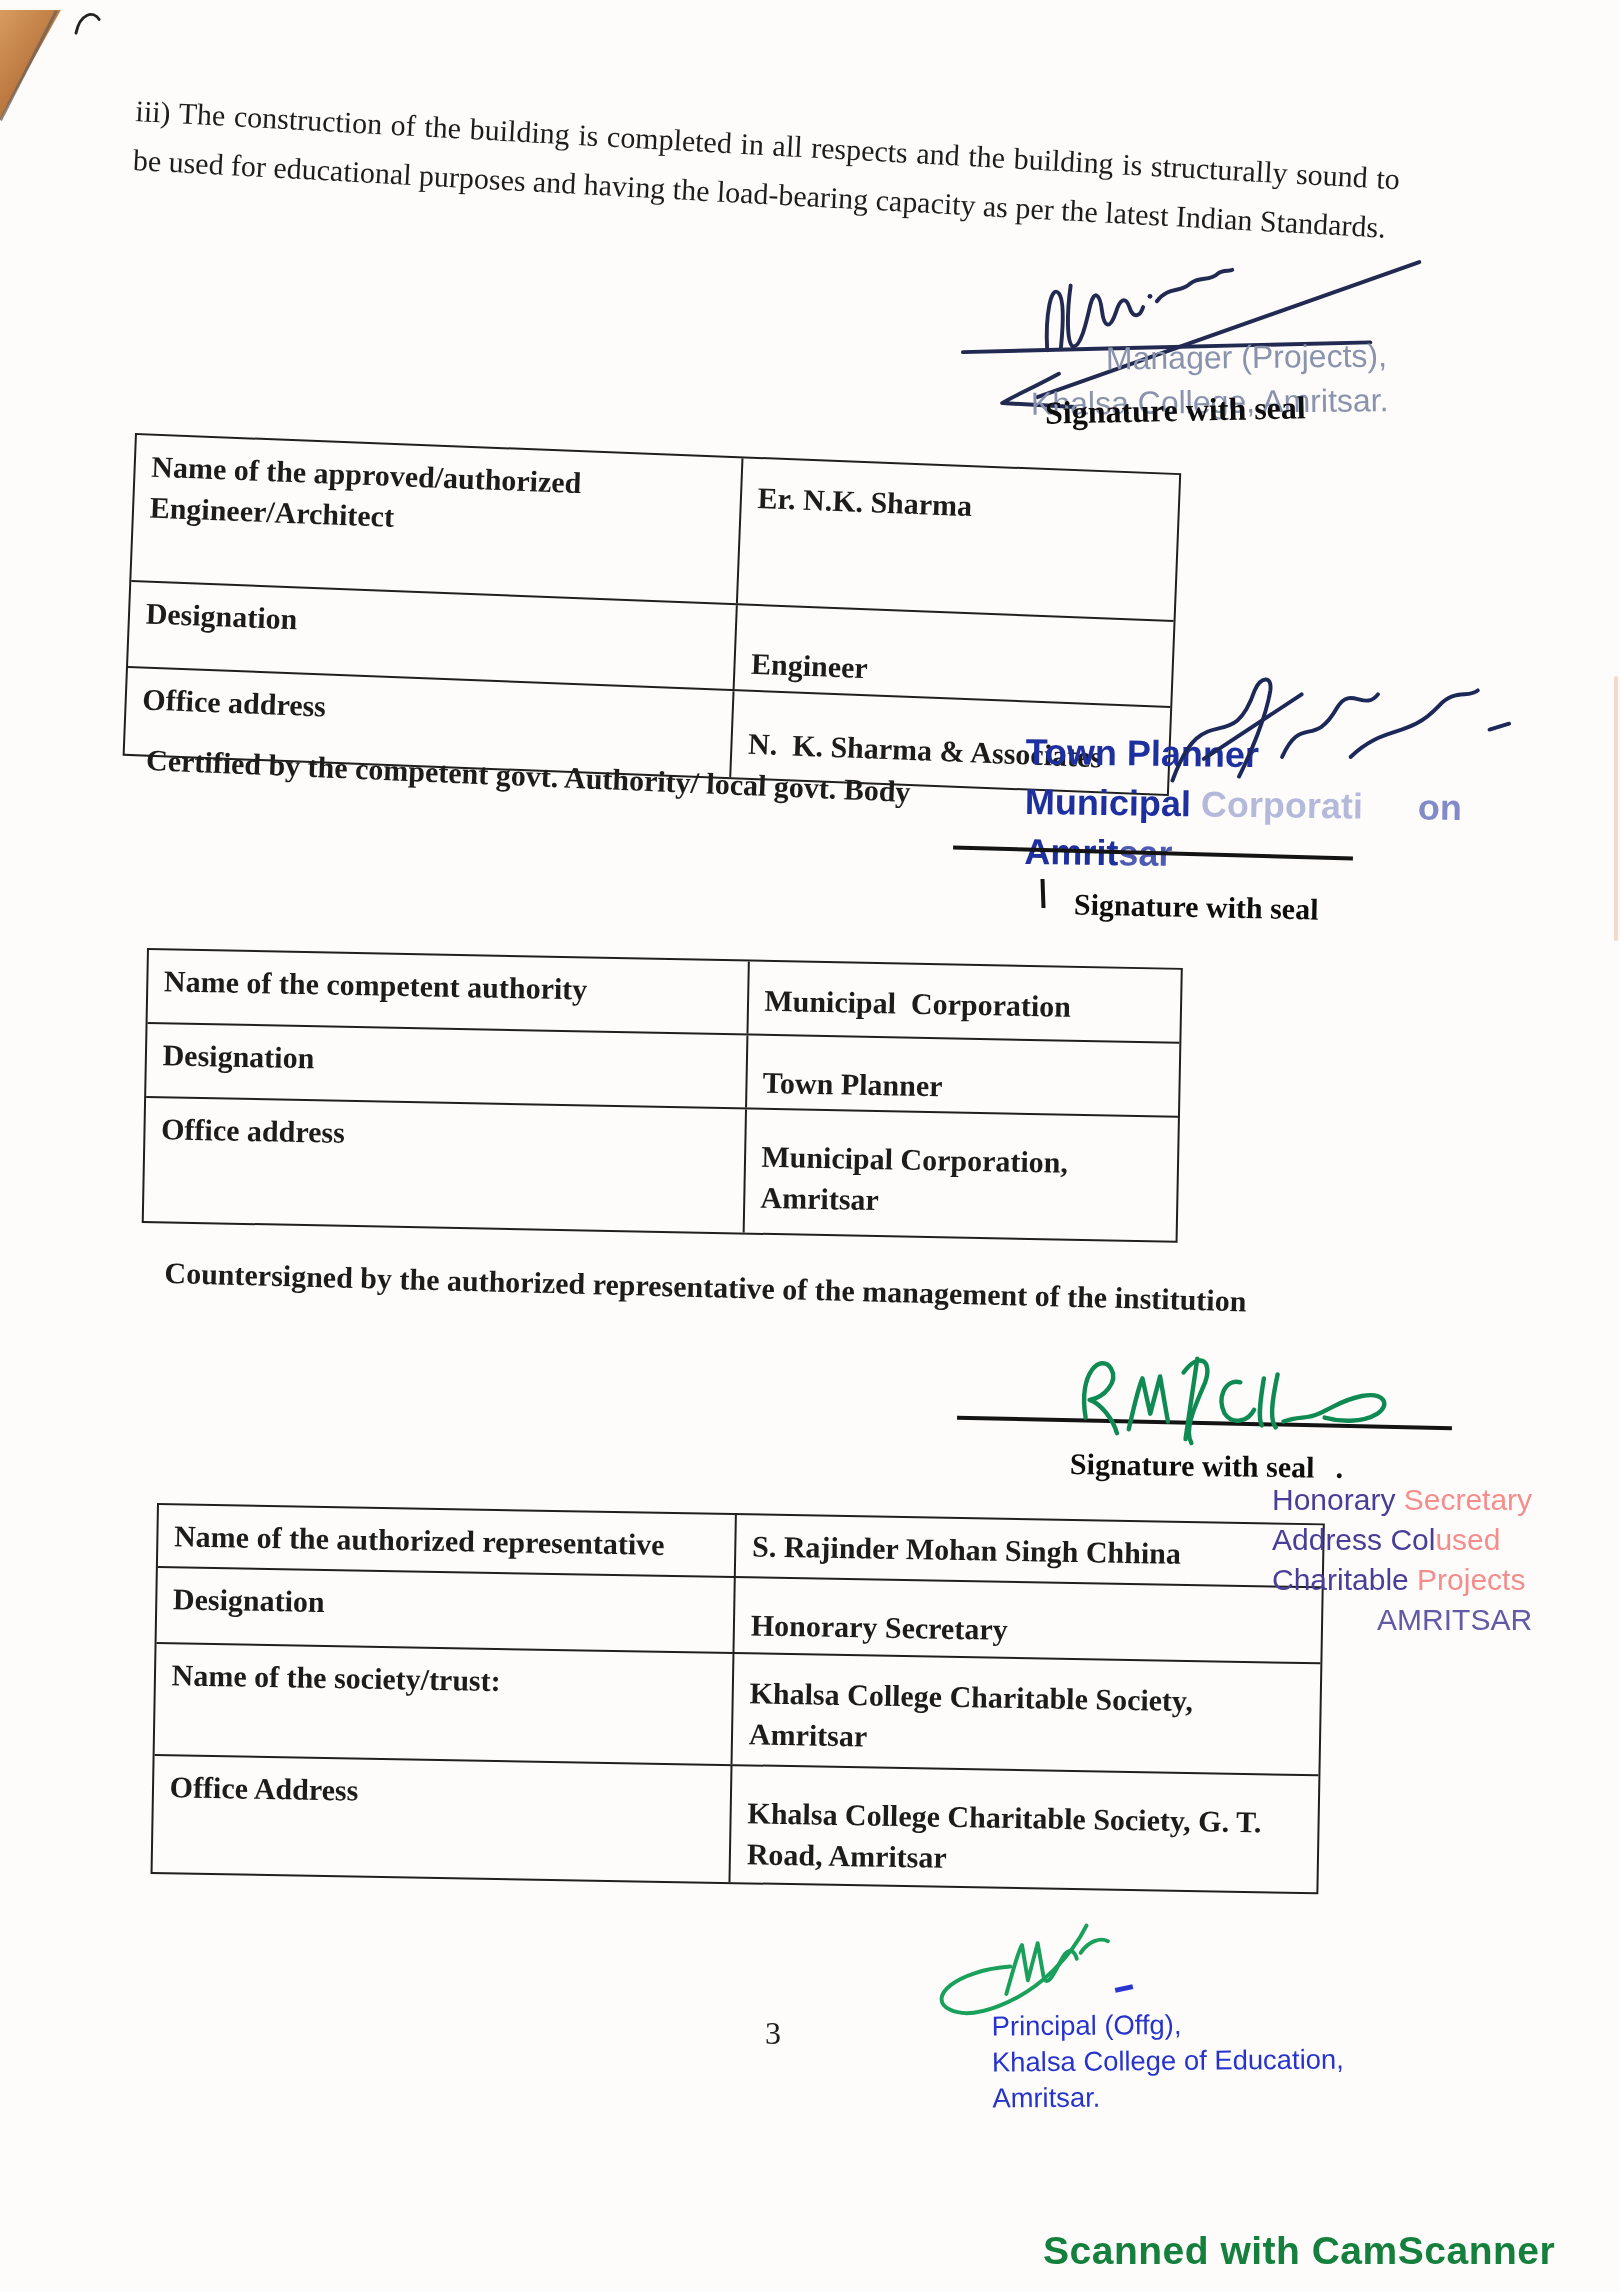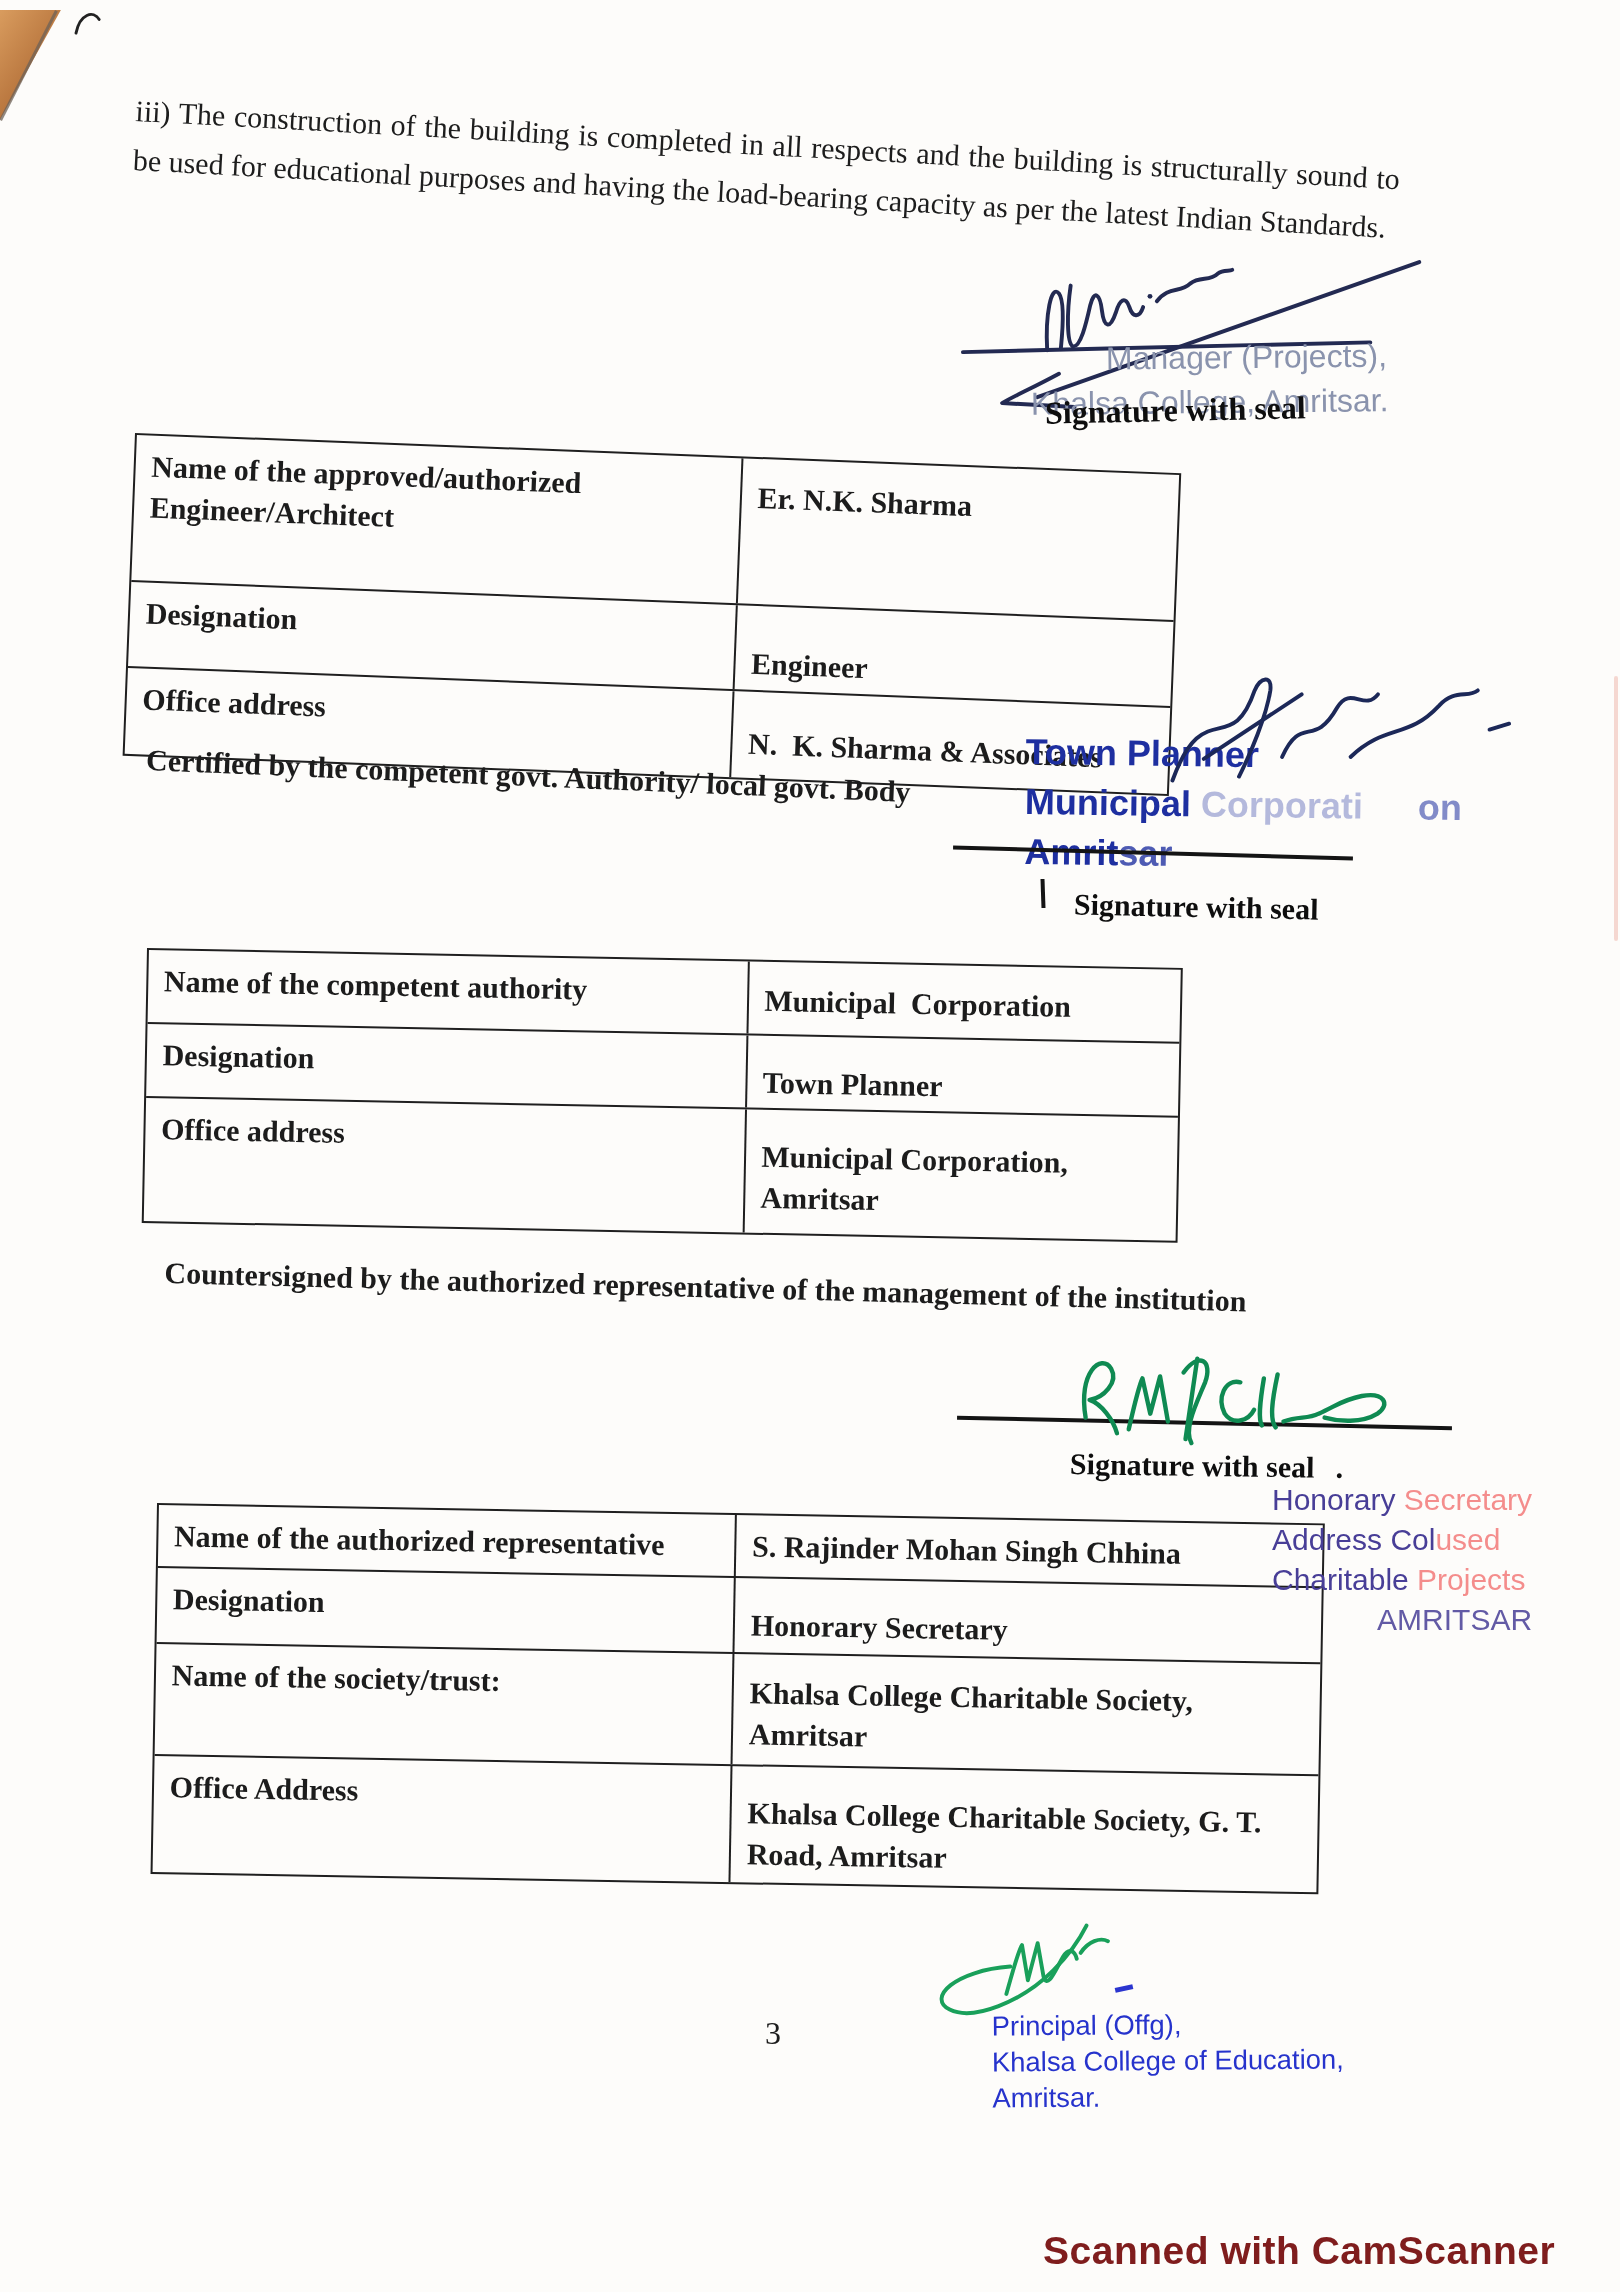--- a/index.html
+++ b/index.html
@@ -68,21 +68,21 @@
   .stamp-purple .fadep { color:#ef4444; opacity:.6; }
   .stamp-bluep {
     left:992px; top:2007px; font-family:"Liberation Sans",sans-serif;
     font-size:27.4px; line-height:36px; color:#2633cc; transform:rotate(-.5deg); white-space:nowrap;
   }
 
   .ink-line { position:absolute; background:#141414; }
 
   .footer-brand {
     left:1043px; top:2229px; font-family:"Liberation Sans",sans-serif;
-    font-size:39px; font-weight:600; color:#7f1d1d; letter-spacing:0.5px; white-space:nowrap;
+    font-size:39px; font-weight:600; color:#15803d; letter-spacing:0.5px; white-space:nowrap;
   }
   .pageno { left:765px; top:2015px; font-size:32px; }
 
   .edge-pink { position:absolute; left:1614px; top:676px; width:3.9px; height:265px; background:#f2cdc6; border-radius:2.9px; opacity:.8; }
 
   svg { overflow:visible; }
 </style>
 </head>
 <body>
 

